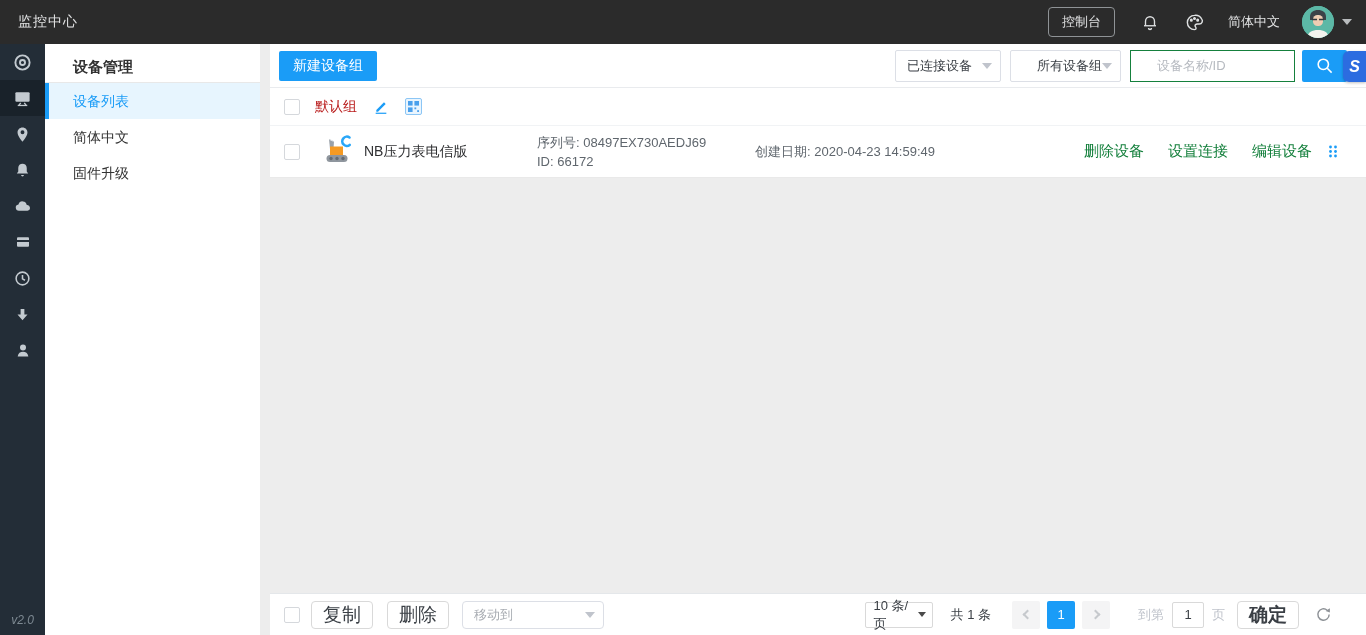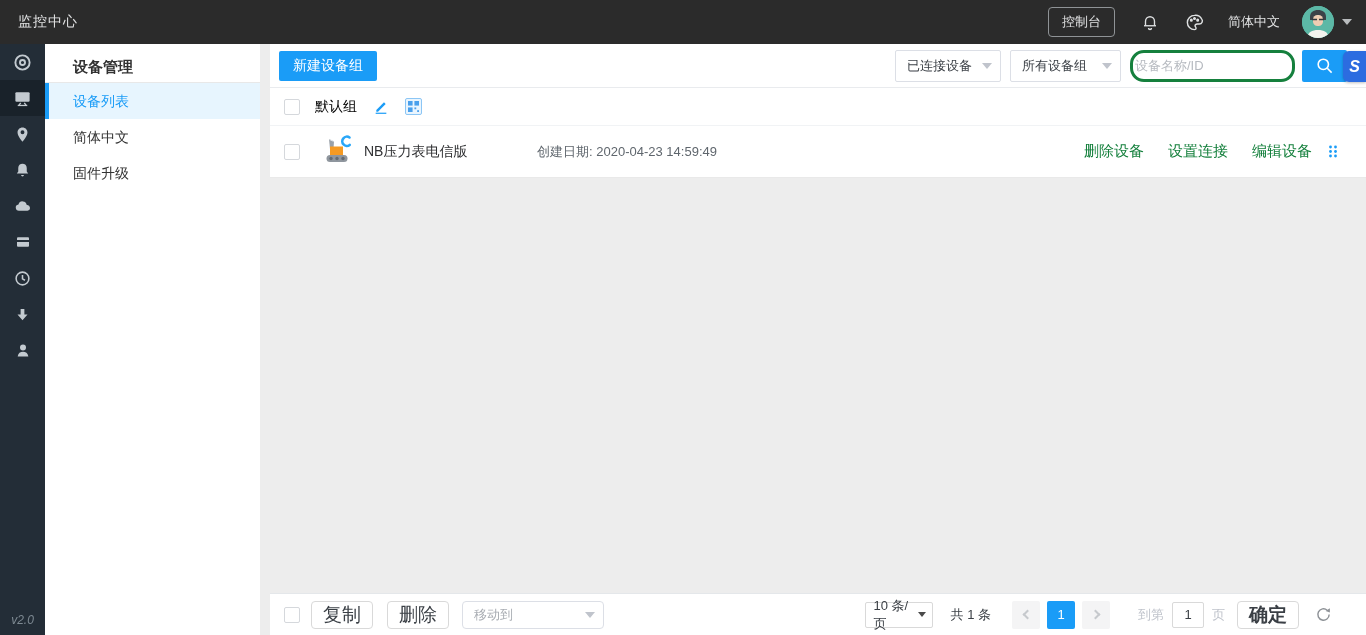--- a/index.html
+++ b/index.html
@@ -42,33 +42,33 @@
 
   .toolbar { height:44px; display:flex; align-items:center; padding:0 19px 0 9px;
              border-bottom:1px solid #e9ebee; }
   .btn-primary { height:30px; padding:0 14px; background:#1a9cf7; color:#fff; border:none; border-radius:2px;
                  font-size:14px; cursor:pointer; font-family:inherit; }
   .toolbar-right { margin-left:auto; display:flex; align-items:center; }
   .select { height:32px; border:1px solid #dcdfe6; border-radius:2px; background:#fff; display:flex;
             align-items:center; justify-content:space-between; padding:0 8px 0 11px; font-size:13px;
             color:#3a3f45; cursor:pointer; }
   .sel-conn { width:106px; margin-right:9px; }
-  .sel-group { width:111px; margin-right:9px; }
+  .sel-group { width:111px; margin-right:9px;justify-content:flex-end; }
   .caret-down { width:0; height:0; border:5px solid transparent; border-top:6px solid #c0c4cc; margin-top:5px; }
-  .search-input { width:165px; height:32px; border:3px solid #15803d; border-radius:14px; padding:0 2px;
+  .search-input { width:165px; height:32px; border:1px solid #15803d; border-radius:0; padding:0 26px;
                   font-size:13px; color:#333; outline:none; font-family:inherit; }
   .search-input::placeholder { color:#b6bac0; }
   .search-btn { width:45px; height:32px; margin-left:7px; background:#1a9cf7; border:none; border-radius:2px;
                 display:flex; align-items:center; justify-content:center; cursor:pointer; }
 
   .group-row { height:38px; display:flex; align-items:center; padding-left:14px;
                border-bottom:1px solid #f1f3f5; }
   .checkbox { width:16px; height:16px; border:1px solid #d5d8dc; border-radius:2px; background:#fff;
               flex:0 0 auto; cursor:pointer; }
-  .group-name { margin-left:15px; font-size:14px; color:#000000; }
+  .group-name { margin-left:15px; font-size:14px; color:#b91c1c; }
   .icon-btn { margin-left:16px; display:flex; align-items:center; cursor:pointer; }
   .qr-box { margin-left:16px; width:17px; height:17px; border:1px solid #8cc6f5; border-radius:2px;
             background:#eaf5fe; display:flex; align-items:center; justify-content:center; cursor:pointer; }
 
   .device-row { height:52px; display:flex; align-items:center; padding-left:14px;
                 border-bottom:1px solid #e9e9e9; }
   .dev-icon { margin-left:20px; margin-right:8px; flex:0 0 auto; }
   .dev-name { width:173px; font-size:14px; color:#303133; }
   .dev-serial { width:218px; font-size:13px; color:#5f6artless; color:#5f666d; line-height:19px; }
   .dev-created { flex:1; font-size:13px; color:#5f666d; }
@@ -263,20 +263,30 @@
             <path d="M9.5 7.5l4 1.8" stroke="#e6e9ec" stroke-width="1"></path>
             <rect x="10" y="14.5" width="13" height="9.5" fill="#f59a23"></rect>
             <rect x="6.5" y="23" width="21" height="7" rx="3.5" fill="#8f969e"></rect>
             <circle cx="11" cy="26.5" r="1.7" fill="#646b73"></circle>
               <circle cx="17" cy="26.5" r="1.7" fill="#646b73"></circle>
               <circle cx="23" cy="26.5" r="1.7" fill="#646b73"></circle>
             <path d="M29.5 5.5a4.6 4.6 0 1 0 .2 7.4" fill="none" stroke="#2aa7f8" stroke-width="2.6" stroke-linecap="round"></path>
           </svg>
         </span>
         <span class="dev-name">NB压力表电信版</span>
+        <span class="dev-serial">
+          <div>
+            <span>序列号:</span>
+            <span>08497EX730AEDJ69</span>
+          </div>
+          <div>
+            <span>ID:</span>
+            <span>66172</span>
+          </div>
+        </span>
         <span class="dev-created">
           <span>创建日期:</span>
           <span>2020-04-23 14:59:49</span>
         </span>
         <span class="dev-actions">
           <a class="link">删除设备</a>
           <a class="link">设置连接</a>
           <a class="link">编辑设备</a>
           <span class="icon-btn">
             <svg width="10" height="13" viewBox="0 0 10 13" fill="#1a9cf7">

